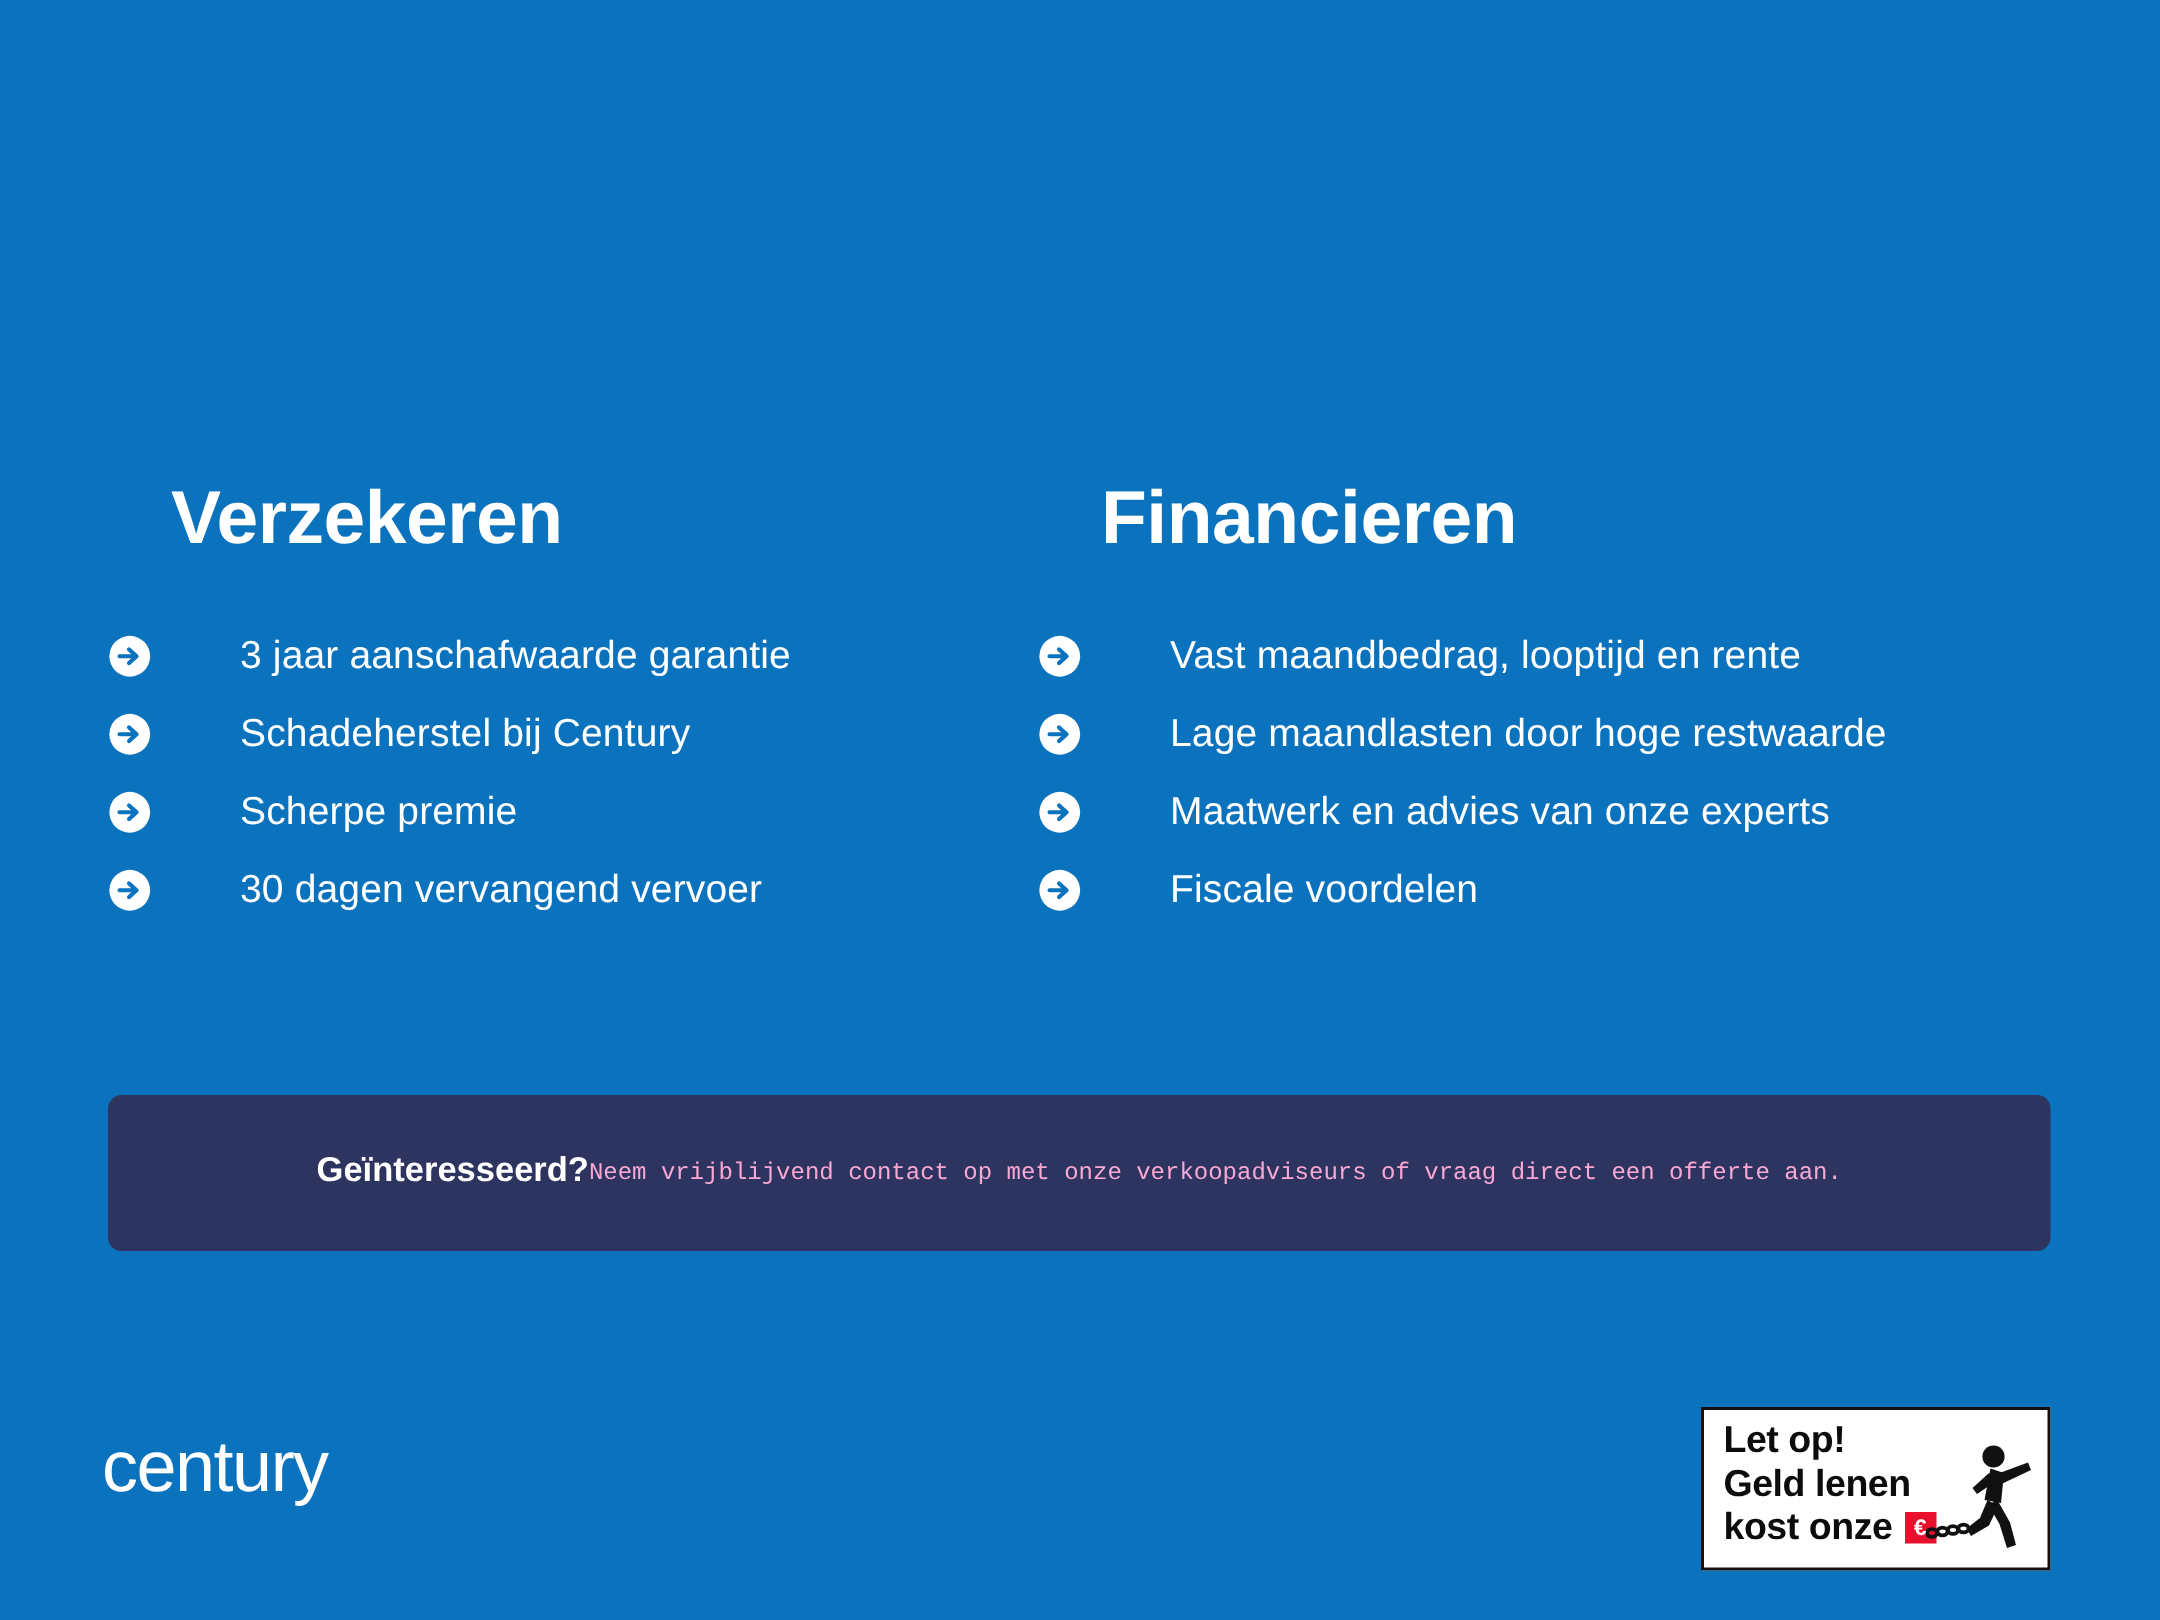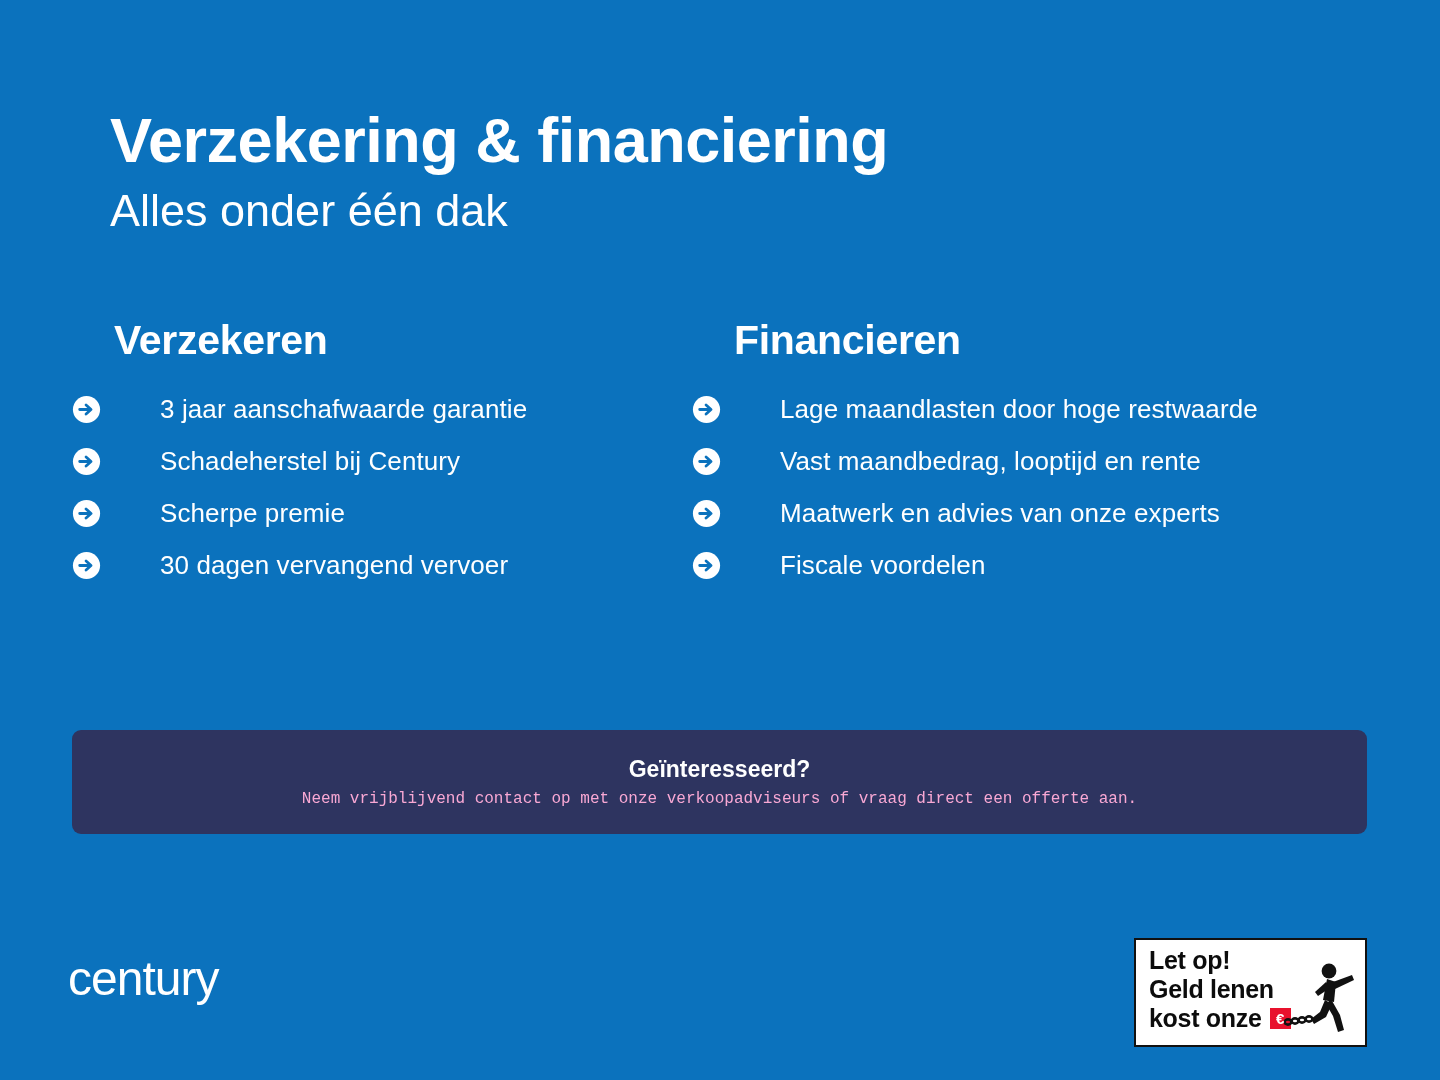--- a/index.html
+++ b/index.html
@@ -63,27 +63,27 @@
   }
 
   .column {
     flex: 0 0 auto;
   }
 
   .column-insure  { margin-left: 72px;  width: 620px; }
   .column-finance { margin-left: 0px;   width: 700px; }
 
   .col-heading {
-    font-size: 41px;
+    font-size: 50px;
     font-weight: 700;
     line-height: 1.1;
     letter-spacing: -0.3px;
     color: #ffffff;
     margin-left: 42px;
-    margin-bottom: 20px;
+    margin-bottom: 38px;
     white-space: nowrap;
   }
 
   .bullet-list {
     list-style: none;
   }
 
   .bullet-item {
     display: flex;
     align-items: center;
@@ -111,21 +111,21 @@
   
   .cta-banner {
     position: absolute;
     left: 72px;
     top: 730px;
     width: 1295px;
     height: 104px;
     background: #2e3460;
     border-radius: 9px;
     display: flex;
-    flex-direction: column;
+    flex-direction: row;
     align-items: center;
     justify-content: center;
     padding: 0 16px;
   }
 
   .cta-heading {
     font-size: 23px;
     font-weight: 700;
     color: #ffffff;
     line-height: 1.25;
@@ -201,24 +201,20 @@
     bottom: 9px;
     width: 72px;
     height: 74px;
   }
 </style>
 </head>
 <body>
 
 <div class="slide">
 
-  <div class="header">
-    <div class="title">Verzekering &amp; financiering</div>
-    <div class="subtitle">Alles onder één dak</div>
-  </div>
 
   <div class="columns">
 
     <div class="column column-insure">
       <div class="col-heading">Verzekeren</div>
       <ul class="bullet-list">
         <li class="bullet-item">
           <span class="bullet-icon">
             <svg viewBox="0 0 32 32" width="29" height="29" aria-hidden="true">
               <circle cx="16" cy="16" r="15" fill="#ffffff"></circle>
@@ -260,30 +256,30 @@
     <div class="column column-finance">
       <div class="col-heading">Financieren</div>
       <ul class="bullet-list">
         <li class="bullet-item">
           <span class="bullet-icon">
             <svg viewBox="0 0 32 32" width="29" height="29" aria-hidden="true">
               <circle cx="16" cy="16" r="15" fill="#ffffff"></circle>
               <path d="M8.5 16 H20 M15.5 11 L21 16 L15.5 21" fill="none" stroke="#0b72bd" stroke-width="3.1" stroke-linecap="round" stroke-linejoin="round"></path>
             </svg>
           </span>
+          <span class="bullet-text">Vast maandbedrag, looptijd en rente</span>
+        </li>
+        <li class="bullet-item">
+          <span class="bullet-icon">
+            <svg viewBox="0 0 32 32" width="29" height="29" aria-hidden="true">
+              <circle cx="16" cy="16" r="15" fill="#ffffff"></circle>
+              <path d="M8.5 16 H20 M15.5 11 L21 16 L15.5 21" fill="none" stroke="#0b72bd" stroke-width="3.1" stroke-linecap="round" stroke-linejoin="round"></path>
+            </svg>
+          </span>
           <span class="bullet-text">Lage maandlasten door hoge restwaarde</span>
-        </li>
-        <li class="bullet-item">
-          <span class="bullet-icon">
-            <svg viewBox="0 0 32 32" width="29" height="29" aria-hidden="true">
-              <circle cx="16" cy="16" r="15" fill="#ffffff"></circle>
-              <path d="M8.5 16 H20 M15.5 11 L21 16 L15.5 21" fill="none" stroke="#0b72bd" stroke-width="3.1" stroke-linecap="round" stroke-linejoin="round"></path>
-            </svg>
-          </span>
-          <span class="bullet-text">Vast maandbedrag, looptijd en rente</span>
         </li>
         <li class="bullet-item">
           <span class="bullet-icon">
             <svg viewBox="0 0 32 32" width="29" height="29" aria-hidden="true">
               <circle cx="16" cy="16" r="15" fill="#ffffff"></circle>
               <path d="M8.5 16 H20 M15.5 11 L21 16 L15.5 21" fill="none" stroke="#0b72bd" stroke-width="3.1" stroke-linecap="round" stroke-linejoin="round"></path>
             </svg>
           </span>
           <span class="bullet-text">Maatwerk en advies van onze experts</span>
         </li>

